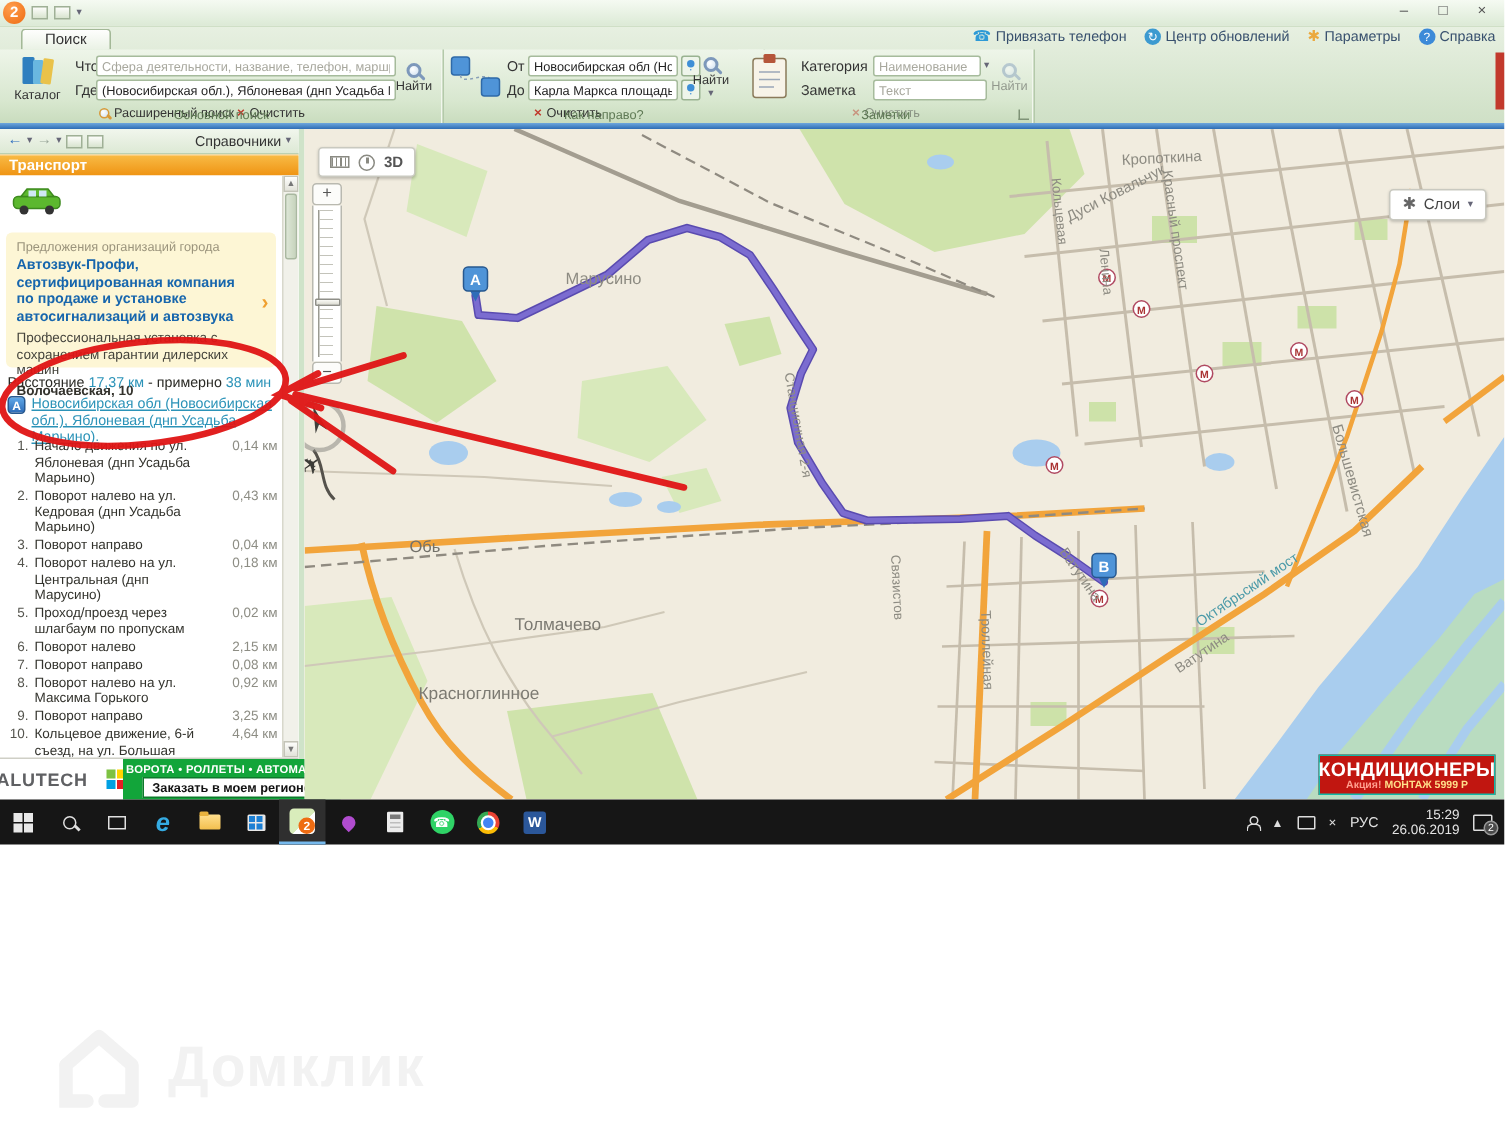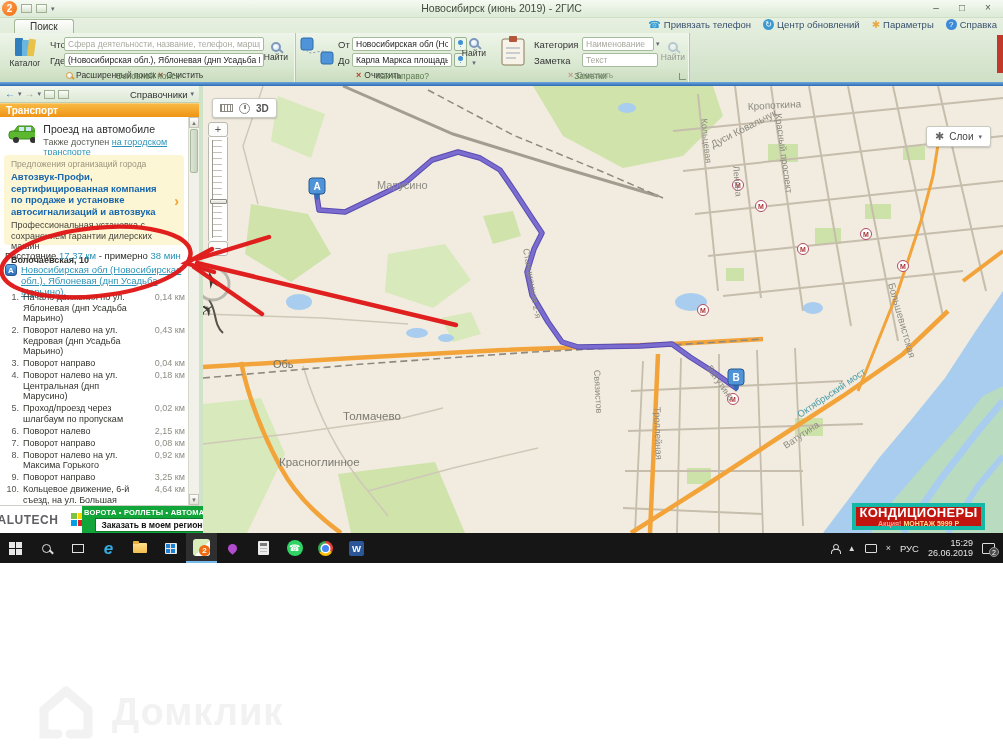--- a/index.html
+++ b/index.html
@@ -91,21 +91,21 @@
   .clock-ic::after{content:"";position:absolute;left:4px;top:1px;width:1.5px;height:4px;background:#8a8a82;}
   .t3d{font-size:10px;font-weight:bold;color:#555;}
   .mlayers{position:absolute;right:12px;top:40px;height:21px;background:#fff;border:1px solid #c9c9c0;border-radius:3px;box-shadow:0 1px 2px rgba(0,0,0,.2);display:flex;align-items:center;gap:5px;padding:0 8px;font-size:10px;color:#444;}
   .gear-ic{color:#666;font-size:11px;line-height:11px;}
   .zoomctl{position:absolute;left:4px;top:36px;width:22px;}
   .zbtn{width:20px;height:15px;background:#fcfcfa;border:1px solid #b9b9b0;border-radius:3px;text-align:center;font-size:11px;line-height:13px;color:#555;margin:0 auto;}
   .ztrack{width:20px;height:104px;margin:0 auto;background:#fff;border-left:1px solid #b9b9b0;border-right:1px solid #b9b9b0;position:relative;}
   .zticks{position:absolute;left:4px;top:3px;bottom:3px;width:9px;background:repeating-linear-gradient(to bottom,#c3c3ba 0 1px,transparent 1px 6px);}
   .zline{position:absolute;left:3px;top:3px;bottom:3px;width:1px;background:#9a9a92;}
   .zhandle{position:absolute;left:1px;width:17px;height:5px;top:62px;background:linear-gradient(#fafaf6,#dcdcd2);border:1px solid #8f8f88;border-radius:1px;}
-  .mapad{position:absolute;right:18px;top:417px;width:133px;height:27px;background:#c11610;border:4px solid #14b8a6;display:flex;flex-direction:column;align-items:center;justify-content:center;line-height:1;}
+  .mapad{position:absolute;right:6px;top:417px;width:118px;height:27px;background:#c11610;border:1px solid #14b8a6;display:flex;flex-direction:column;align-items:center;justify-content:center;line-height:1;}
   .mapad1{font-size:13px;font-weight:800;color:#fff;letter-spacing:.3px;}
   .mapad2{font-size:7px;font-weight:bold;margin-top:1px;}
   .mapad2 .acc{color:#ff9f8e;}
   .mapad2 .rest{color:#ffdf8a;}
   
   .taskbar{position:absolute;left:0;top:533px;width:100%;height:30px;background:#161616;display:flex;align-items:center;}
   .tbi{width:31px;height:30px;display:flex;align-items:center;justify-content:center;flex:0 0 31px;}
   .tbi.active{background:#2f2f2f;border-bottom:2px solid #76b9ed;}
   .winlogo{display:grid;grid-template-columns:6px 6px;grid-template-rows:6px 6px;gap:1px;}
   .winlogo i{background:#e8e8e8;}
@@ -147,21 +147,20 @@
 
 <div class="app">
 
   <div class="titlebar">
     <div class="qat">
       <span class="logo2">2</span>
       <span class="qico"></span>
       <span class="qico"></span>
       <span class="tinychev">▾</span>
     </div>
-    <div class="wtitle">Новосибирск (июнь 2019) - 2ГИС</div>
     <div class="wbtns">
       <span class="wbtn">–</span>
       <span class="wbtn">□</span>
       <span class="wbtn">×</span>
     </div>
   </div>
 
   <div class="ribbon">
     <div class="tabsrow">
       <div class="tab">Поиск</div>
@@ -289,24 +288,20 @@
       <div class="pbody">
         <div class="carrow">
           <svg width="34" height="22">
             <rect x="1" y="8" width="31" height="8" rx="3" fill="#5cb82e" stroke="#3d8a1e"></rect>
             <path d="M6,8 L10,3 L24,3 L28,8 Z" fill="#5cb82e" stroke="#3d8a1e"></path>
             <rect x="11" y="4" width="5" height="4" fill="#cfe8f5"></rect>
               <rect x="18" y="4" width="5" height="4" fill="#cfe8f5"></rect>
             <circle cx="8" cy="17" r="3" fill="#333"></circle>
               <circle cx="25" cy="17" r="3" fill="#333"></circle>
           </svg>
-          <div>
-            <div class="cartitle">Проезд на автомобиле</div>
-            <div class="carsub"><span>Также доступен</span> <span class="tealink">на городском транспорте</span></div>
-          </div>
         </div>
         <div class="adbox">
           <div class="adcap">Предложения организаций города</div>
           <div class="adtitle">Автозвук-Профи, сертифицированная компания по продаже и установке автосигнализаций и автозвука</div>
           <div class="adchev">›</div>
           <div class="adbody">Профессиональная установка с сохранением гарантии дилерских машин</div>
           <div class="adaddr">Волочаевская, 10</div>
         </div>
         <div class="summ">
           <span>Расстояние</span>

